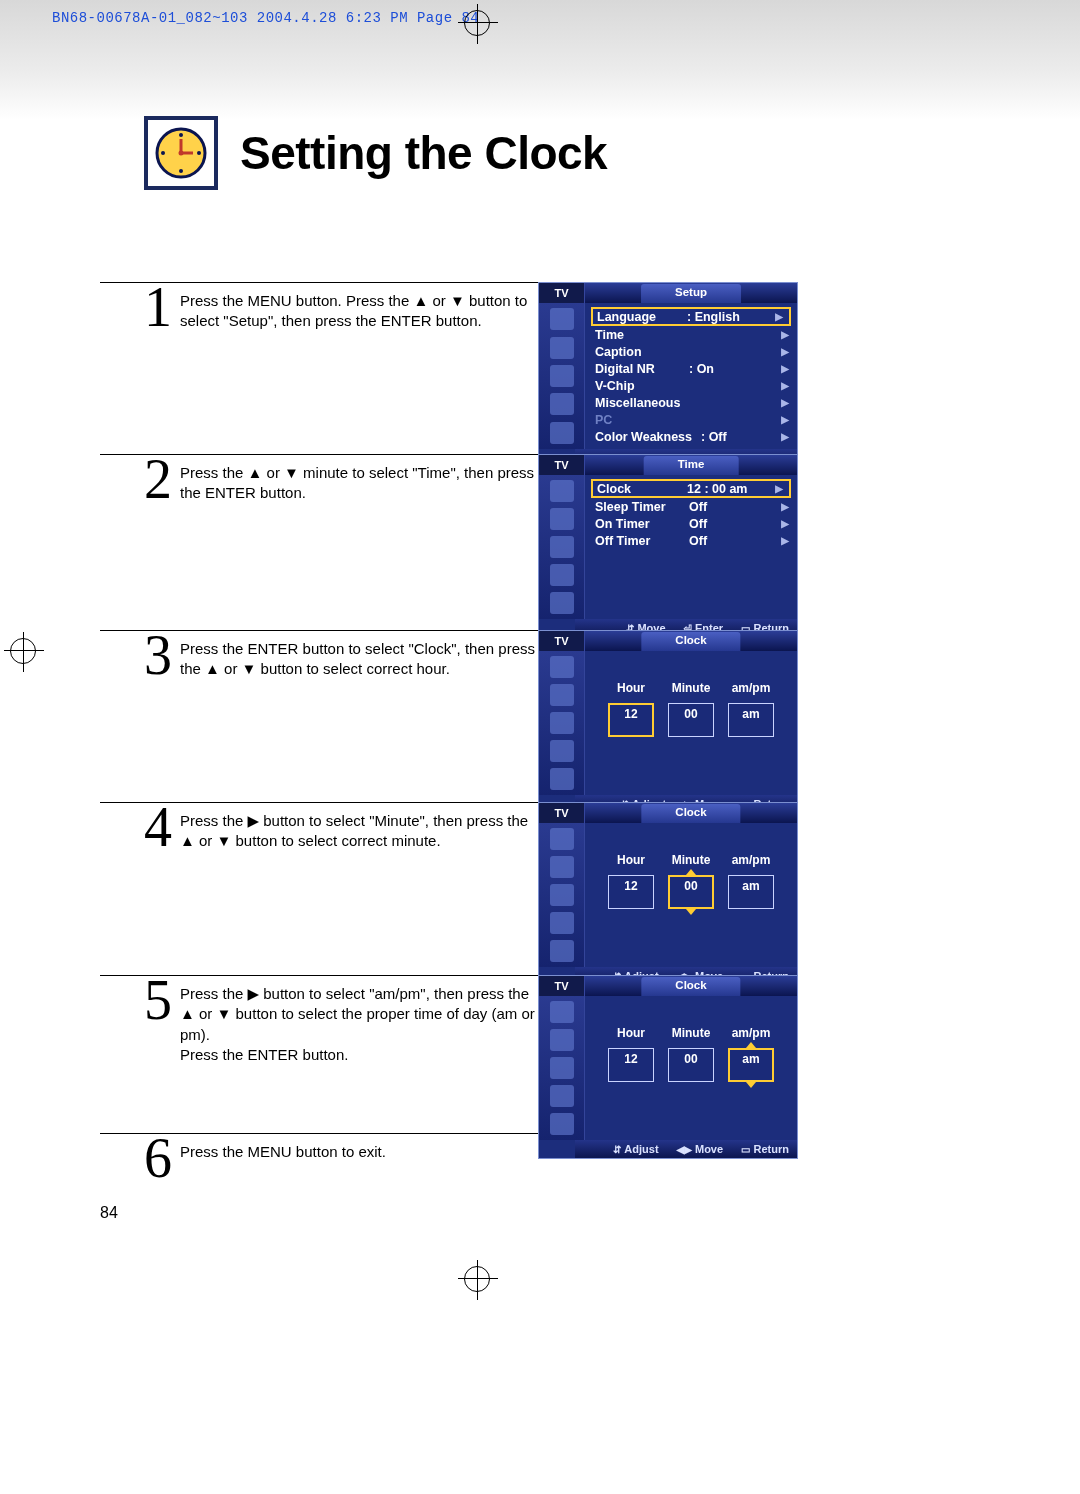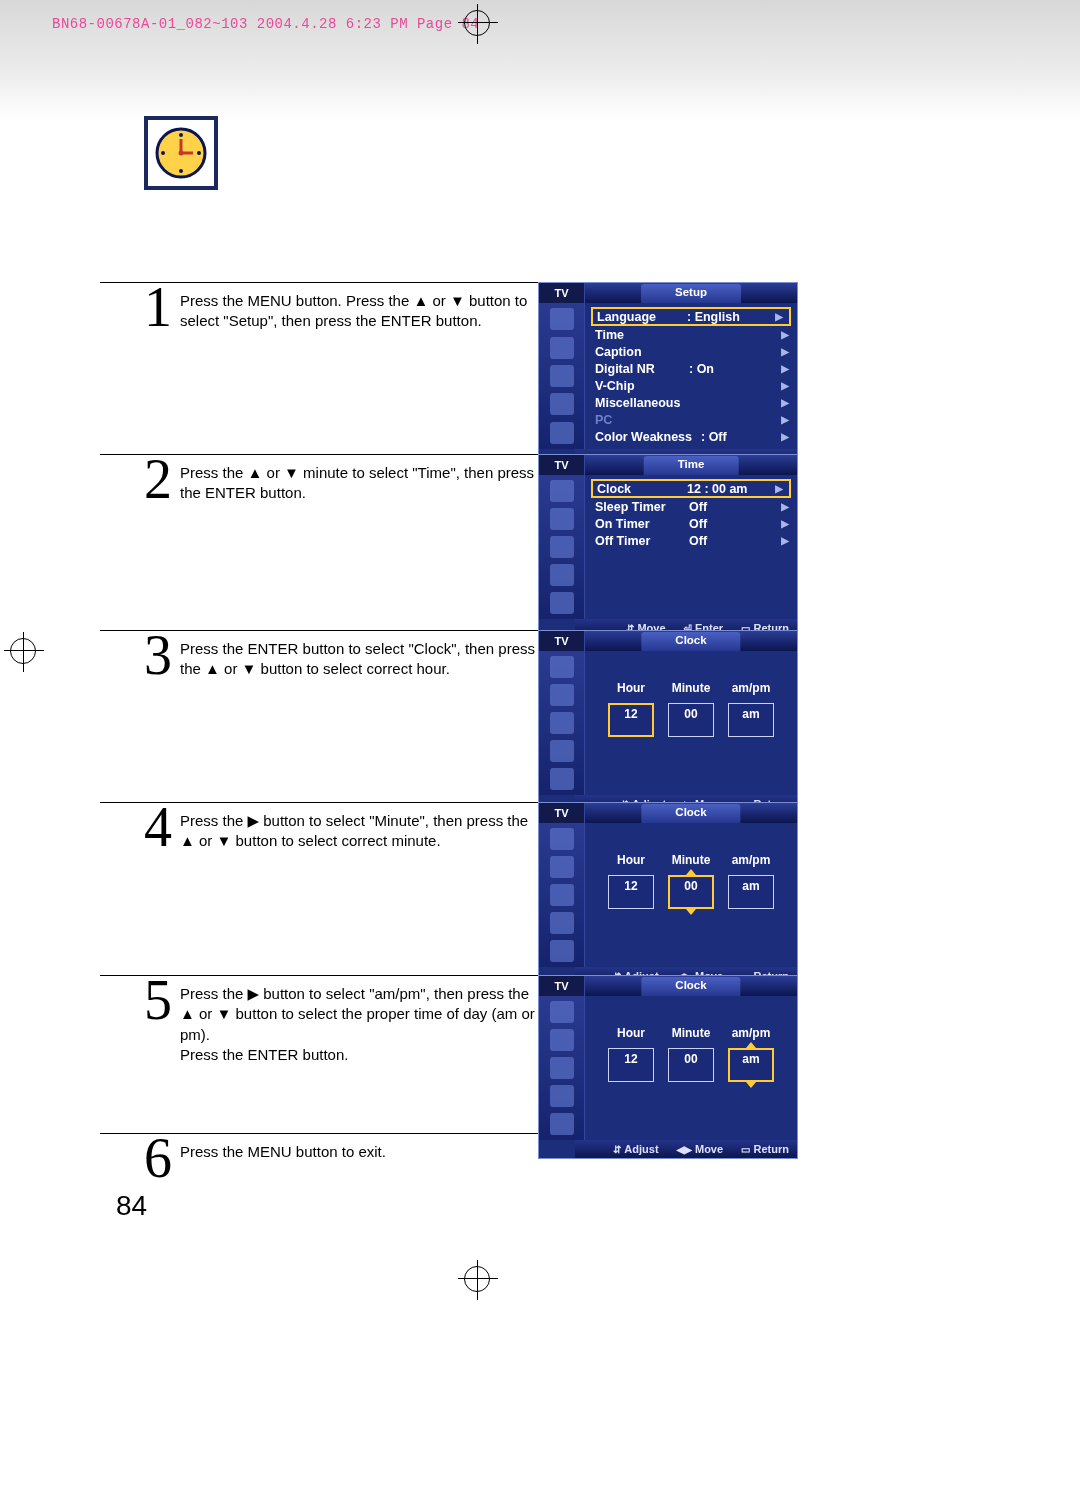--- a/index.html
+++ b/index.html
@@ -13,25 +13,25 @@
   }
   
   .page-bg-top {
     position: absolute;
     top: 0; left: 0; right: 0;
     height: 120px;
     background: linear-gradient(#d8d8d8, #ececec 60%, #fff);
   }
   .print-info {
     position: absolute;
-    top: 16px;
+    top: 10px;
     left: 52px;
     font-family: "Courier New", monospace;
     font-size: 14px;
-    color: #ec4899;
+    color: #1d4ed8;
     letter-spacing: 0.5px;
   }
   
   .title-block {
     position: absolute;
     top: 116px;
     left: 144px;
     display: flex;
     align-items: center;
     gap: 22px;
@@ -77,23 +77,23 @@
   .step-text {
     position: absolute;
     left: 80px;
     top: 8px;
     font-size: 15px;
     line-height: 1.35;
     width: 360px;
   }
   .page-number {
     position: absolute;
-    left: 116px;
+    left: 100px;
     bottom: 272px;
-    font-size: 28px;
+    font-size: 16px;
   }
 
   
   .crop-h { position:absolute; width:40px; height:1px; background:#000; }
   .crop-v { position:absolute; width:1px; height:40px; background:#000; }
   .crop-circle { position:absolute; width:26px; height:26px; border:1px solid #000; border-radius:50%; }
   .crop-plus-h { position:absolute; width:14px; height:1px; background:#000; }
 
   
   .osd {
@@ -278,20 +278,21 @@
       <circle cx="28" cy="28" r="24" fill="#ffd24a" stroke="#0b1550" stroke-width="3"></circle>
       <circle cx="28" cy="10" r="2" fill="#0b1550"></circle>
       <circle cx="46" cy="28" r="2" fill="#0b1550"></circle>
       <circle cx="28" cy="46" r="2" fill="#0b1550"></circle>
       <circle cx="10" cy="28" r="2" fill="#0b1550"></circle>
       <line x1="28" y1="28" x2="28" y2="14" stroke="#c0392b" stroke-width="3"></line>
       <line x1="28" y1="28" x2="40" y2="28" stroke="#c0392b" stroke-width="3"></line>
       <circle cx="28" cy="28" r="2.5" fill="#c0392b"></circle>
     </svg>
   </div>
+  <div class="page-title">Setting the Clock</div>
 </div>
 
 <div class="col" style="top:282px; height:900px;">
 
   <div class="step" style="top:0; width:693px;">
     <div class="step-num">1</div>
     <div class="step-text">Press the MENU button. Press the ▲ or ▼ button to select "Setup", then press the ENTER button.</div>
   </div>
 
   <div class="step" style="top:172px; width:693px;">

